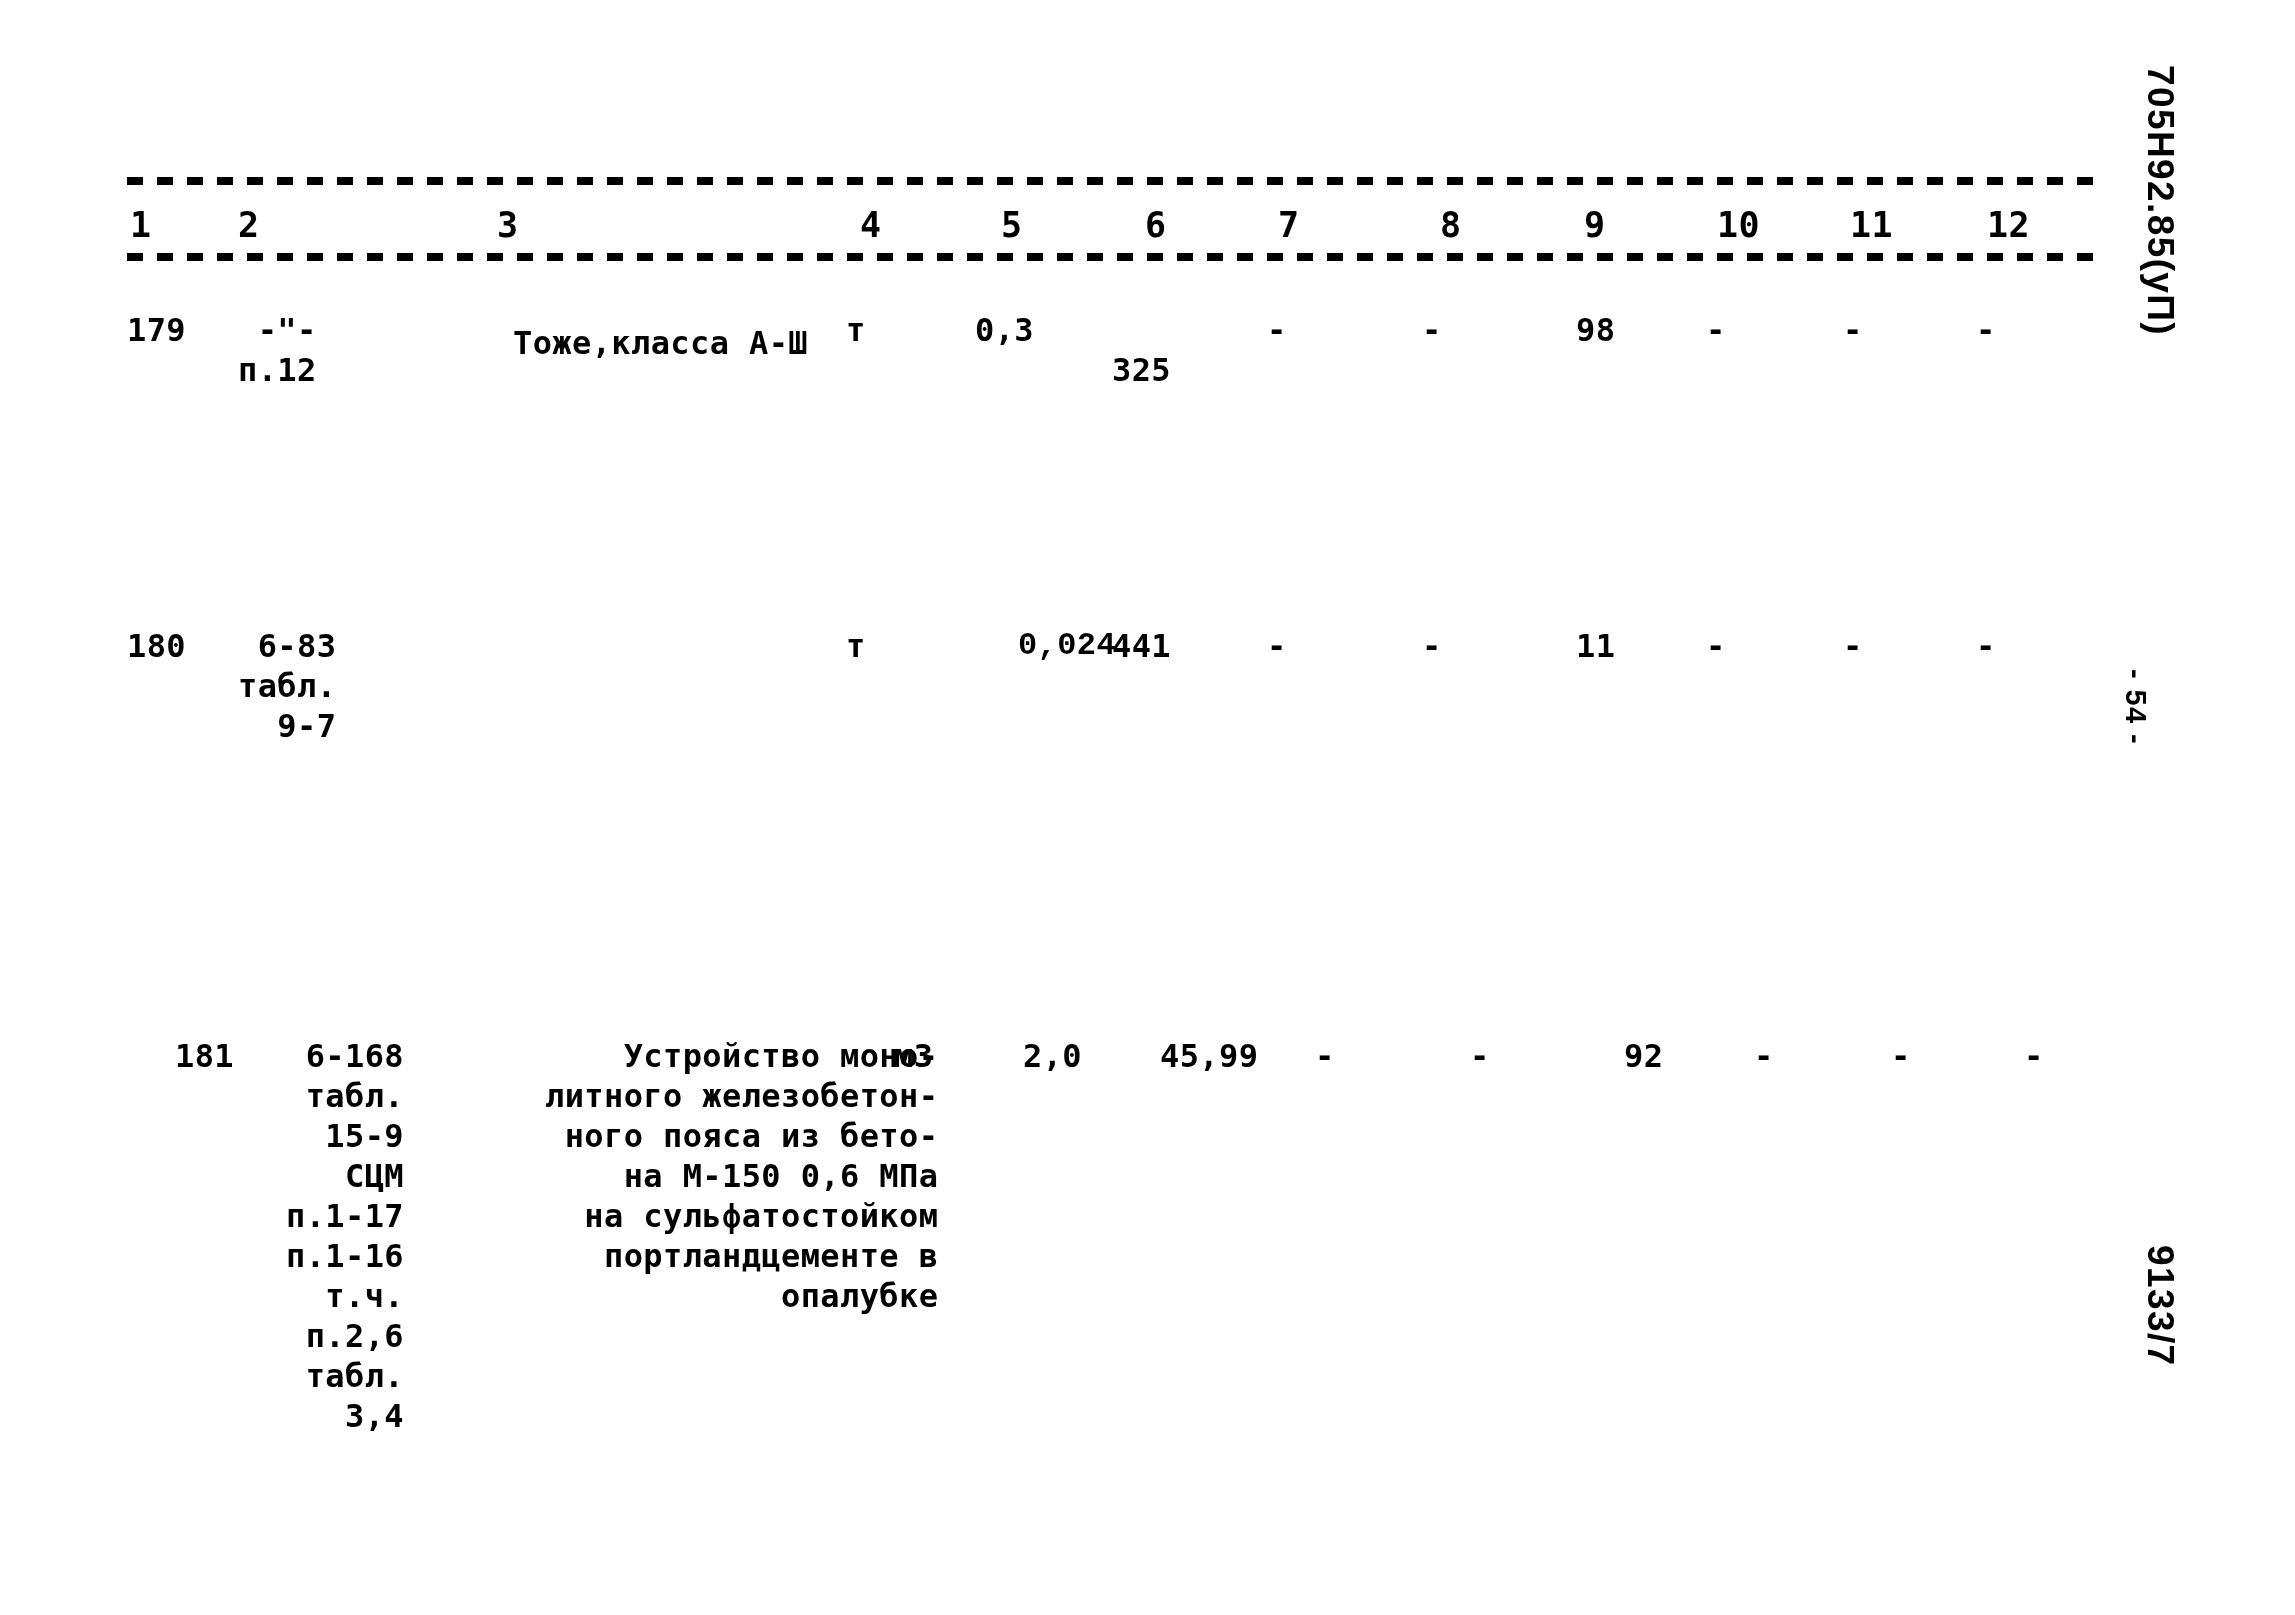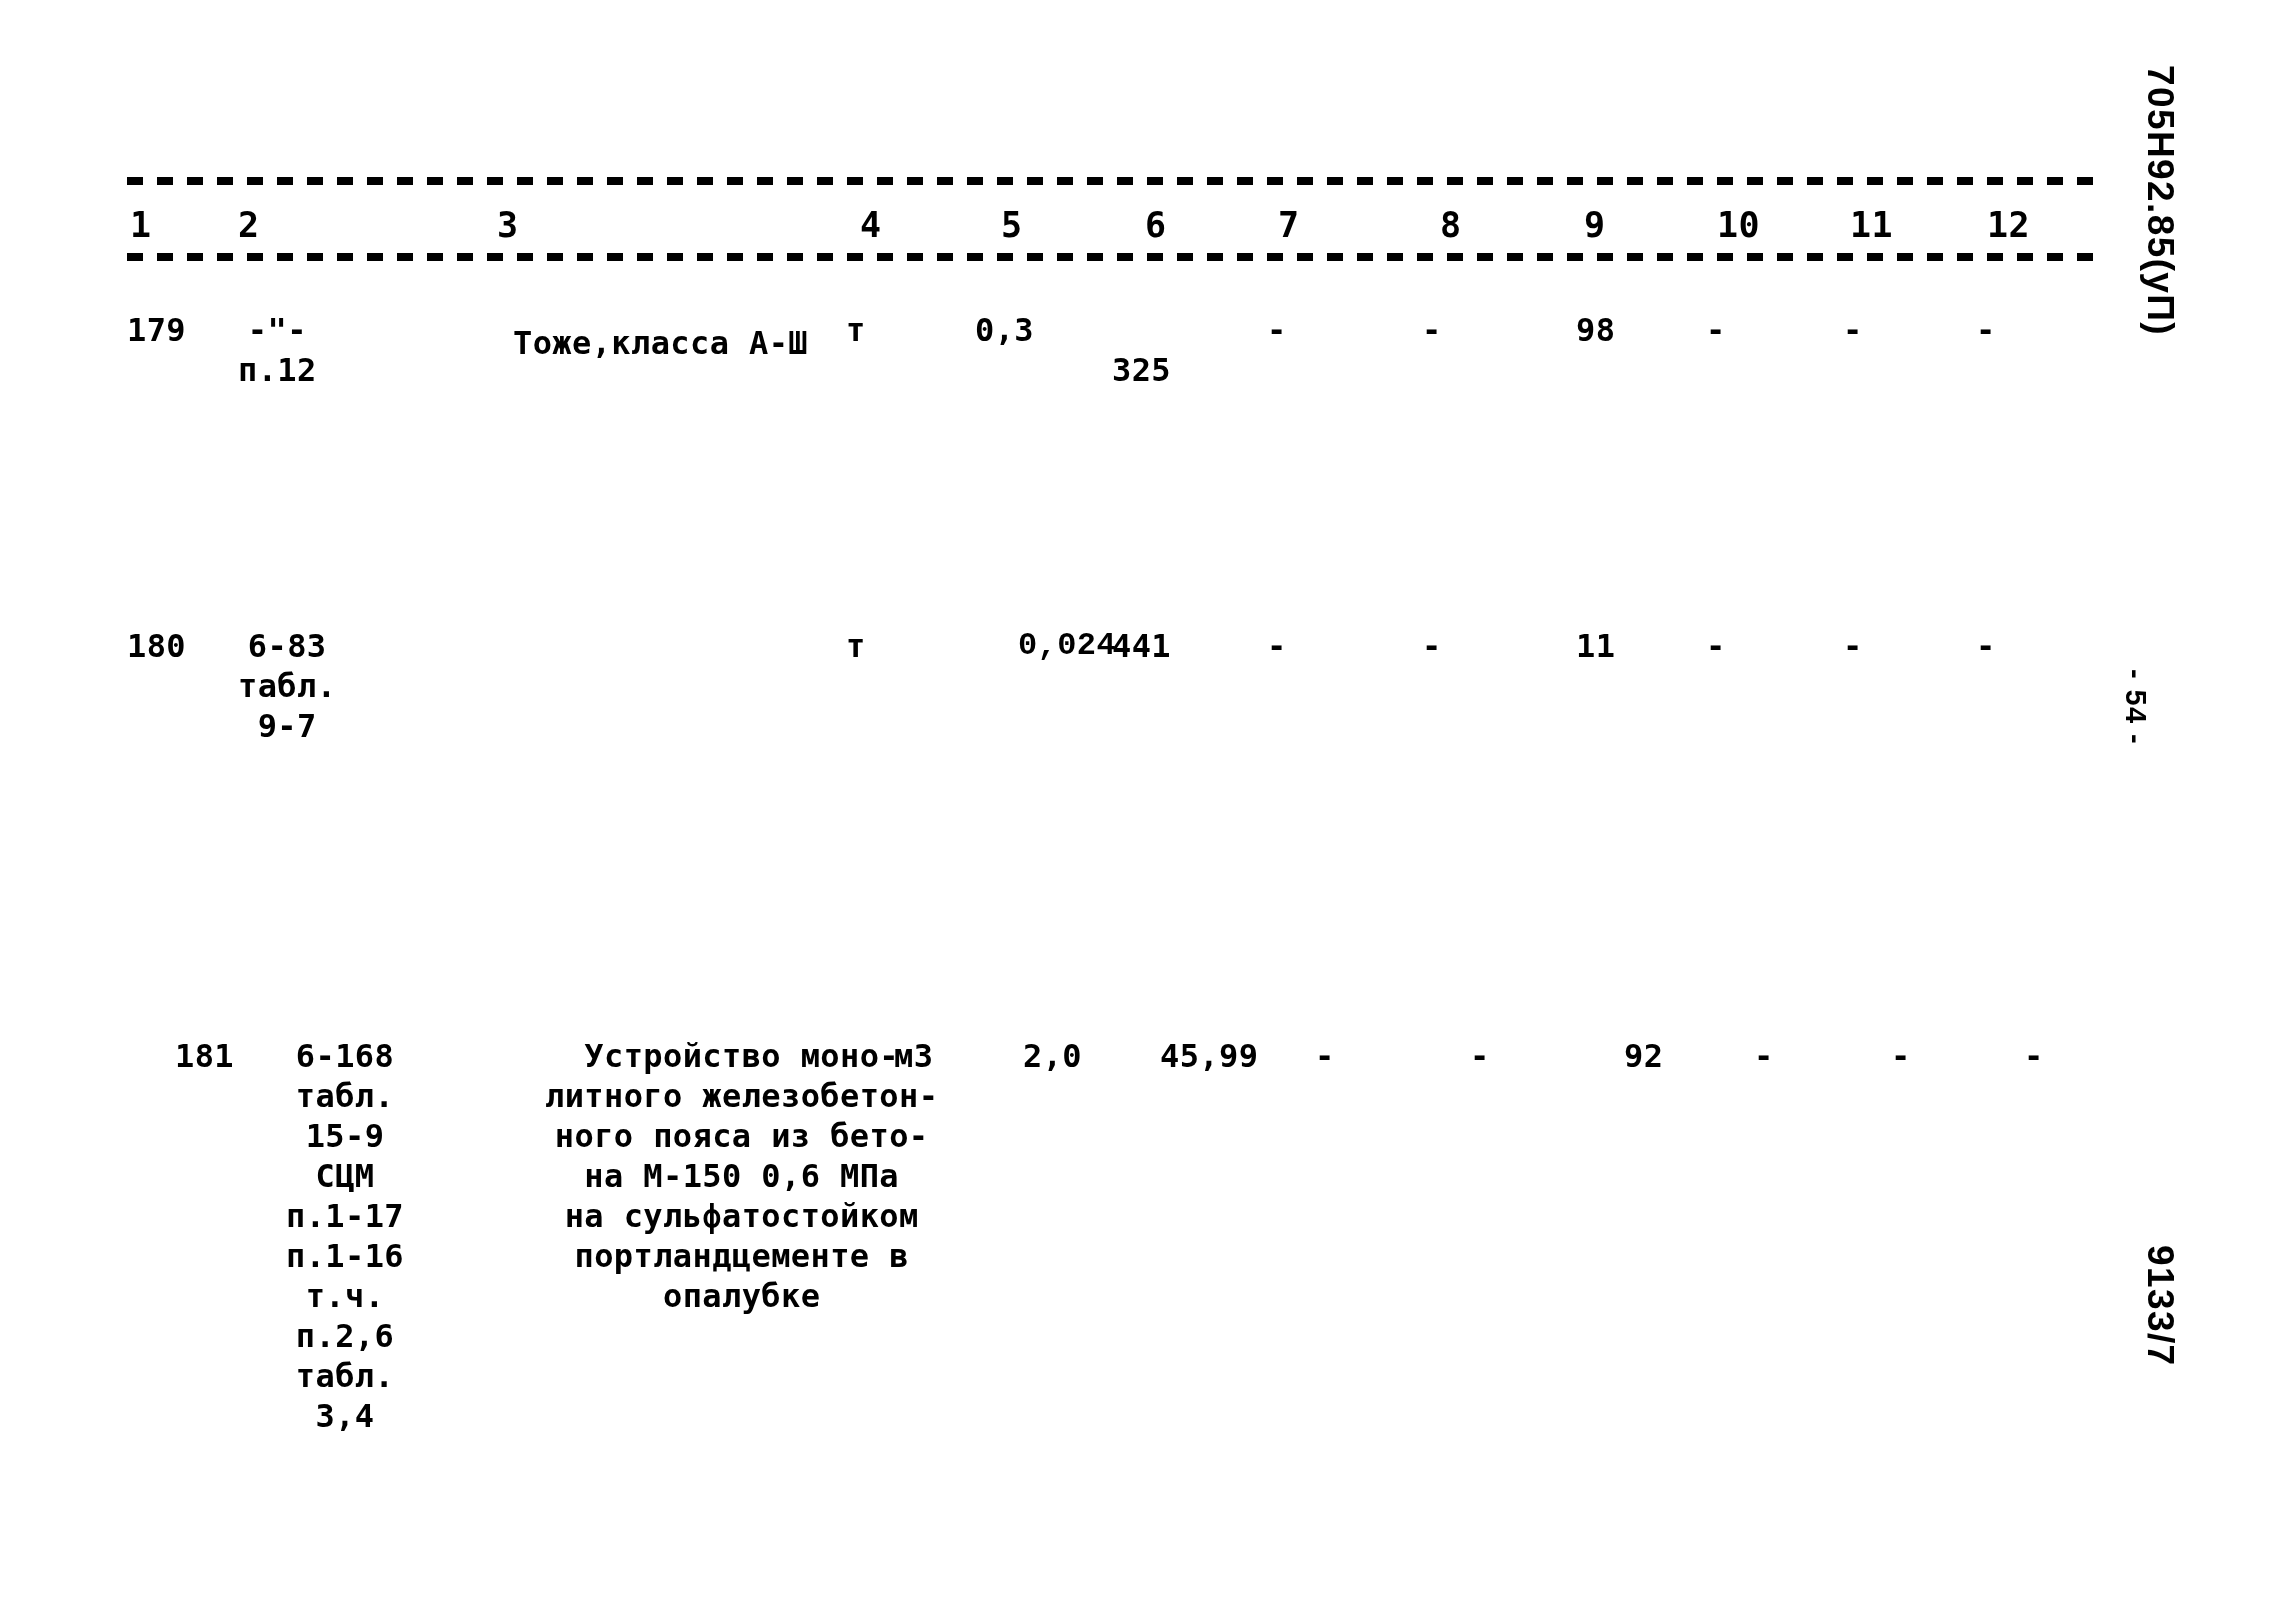--- a/index.html
+++ b/index.html
@@ -67,21 +67,21 @@
     position: relative;
     width: 2295px;
   }
 
   .cell {
     position: absolute;
     font-size: 32px;
     line-height: 40px;
   }
 
-  .cell.num      { text-align: center;   }
+  .cell.num      { text-align: right;   }
 
   .formula {
     position: absolute;
     font-size: 32px;
     line-height: 40px;
   }
 
   
   .vert {
     position: absolute;

